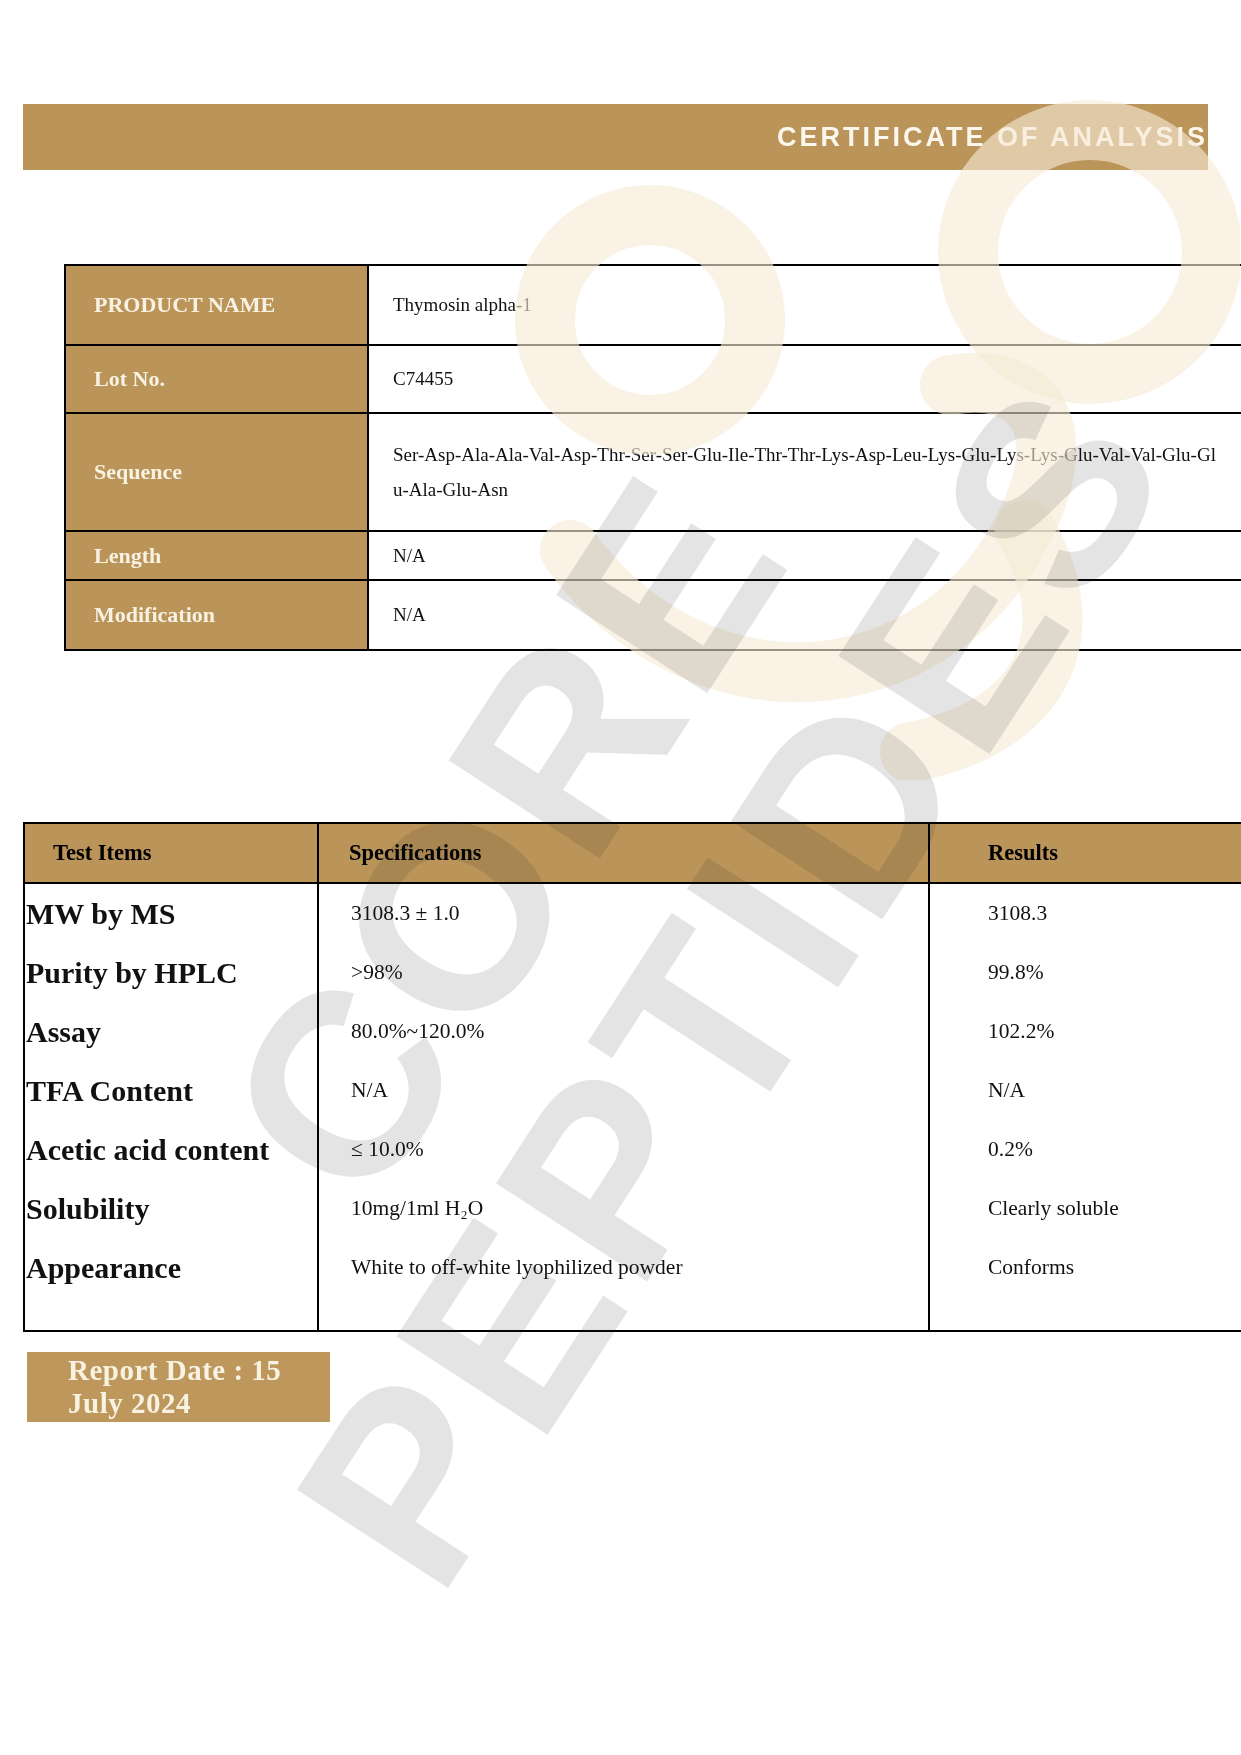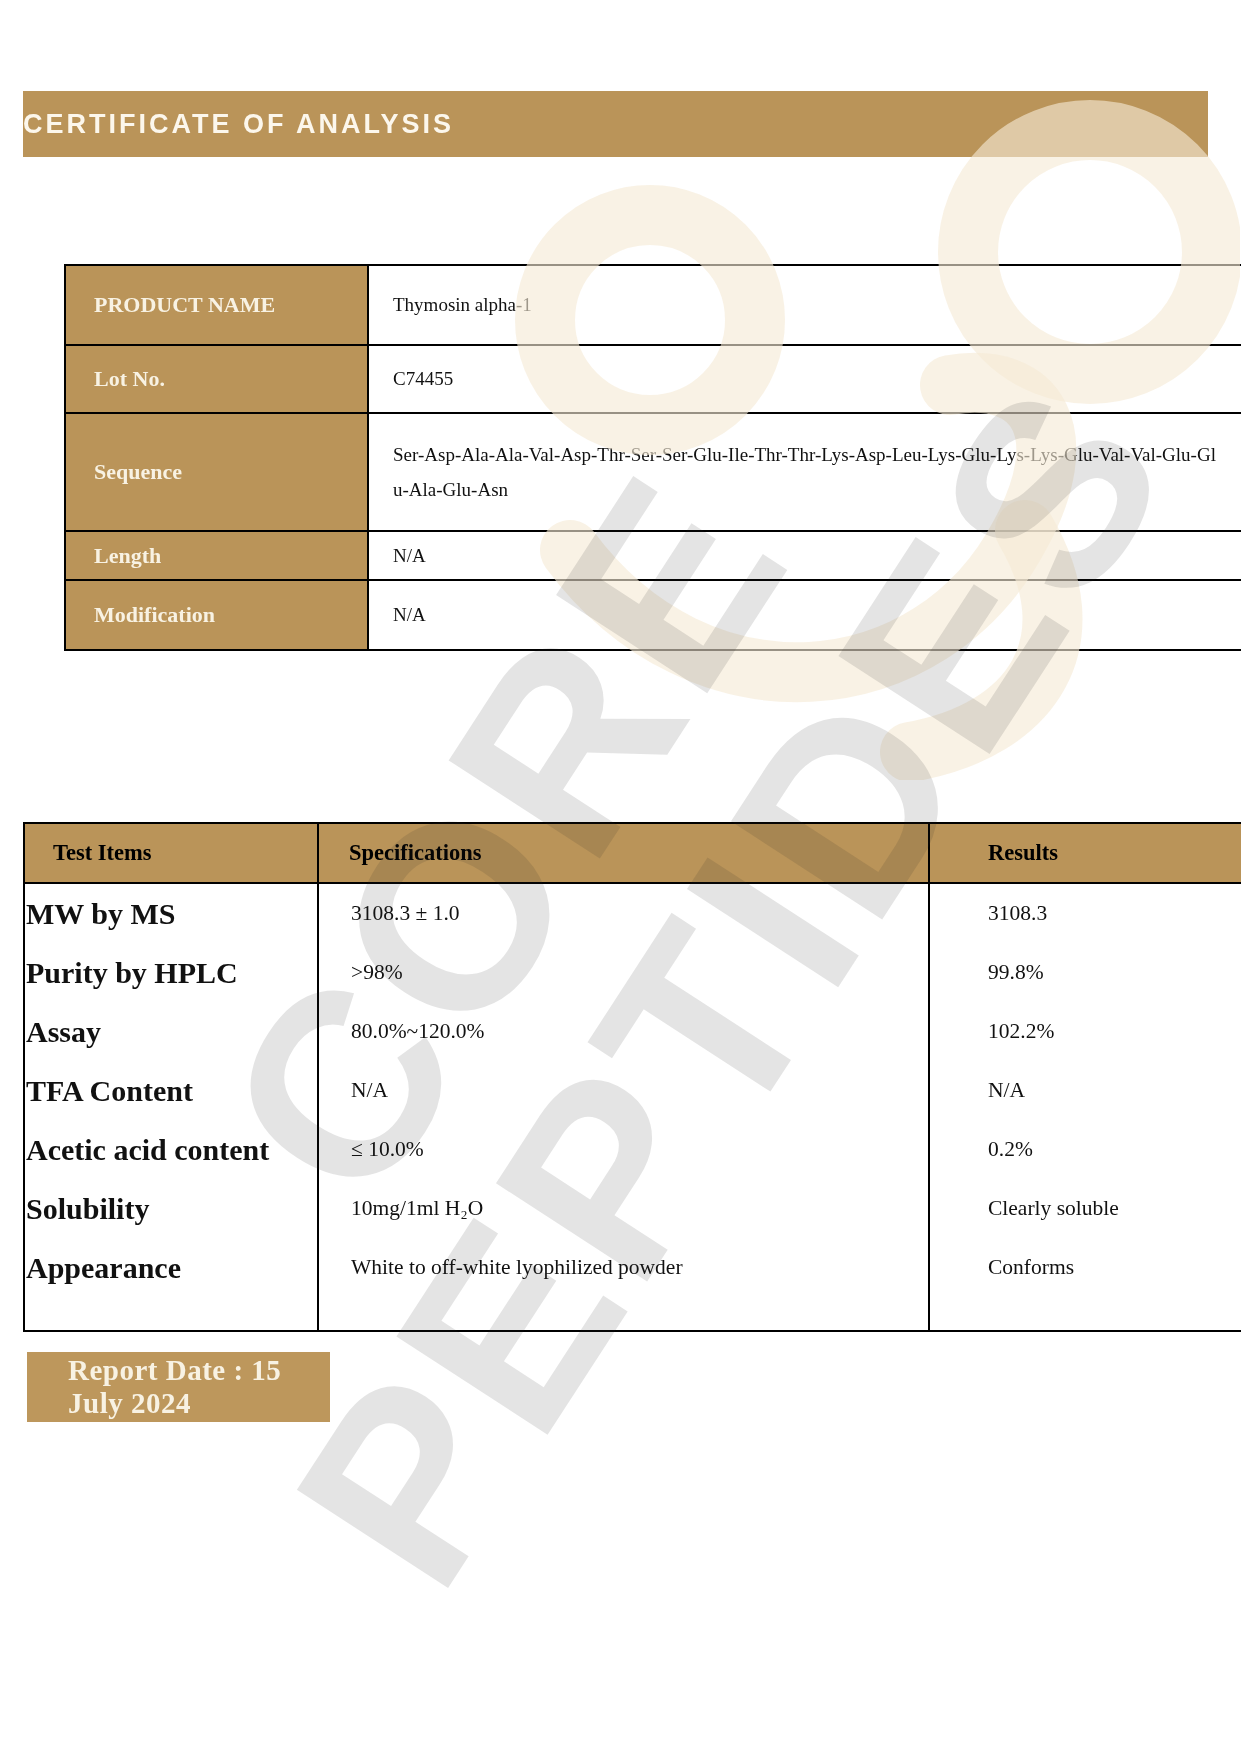--- a/index.html
+++ b/index.html
@@ -7,23 +7,23 @@
     width:1241px; height:1755px;
     position:relative;
     background:#ffffff;
     overflow:hidden;
     font-family:"Liberation Serif","DejaVu Serif",serif;
     color:#111;
   }
 
   
   .title-bar {
-    position:absolute; left:23px; top:91px; width:1185px; height:66px;
+    position:absolute; left:23px; top:104px; width:1185px; height:66px;
     background:#ba9459;
-    display:flex; align-items:center; justify-content:flex-start;
+    display:flex; align-items:center; justify-content:flex-end;
   }
   .title-bar .title-text {
     font-family:"Liberation Sans","DejaVu Sans",sans-serif;
     font-weight:bold; font-size:27px; letter-spacing:3px;
     color:#fcf7ec;
   }
 
   
   table.ptable {
     position:absolute; left:23px; top:264px; width:1185px;

